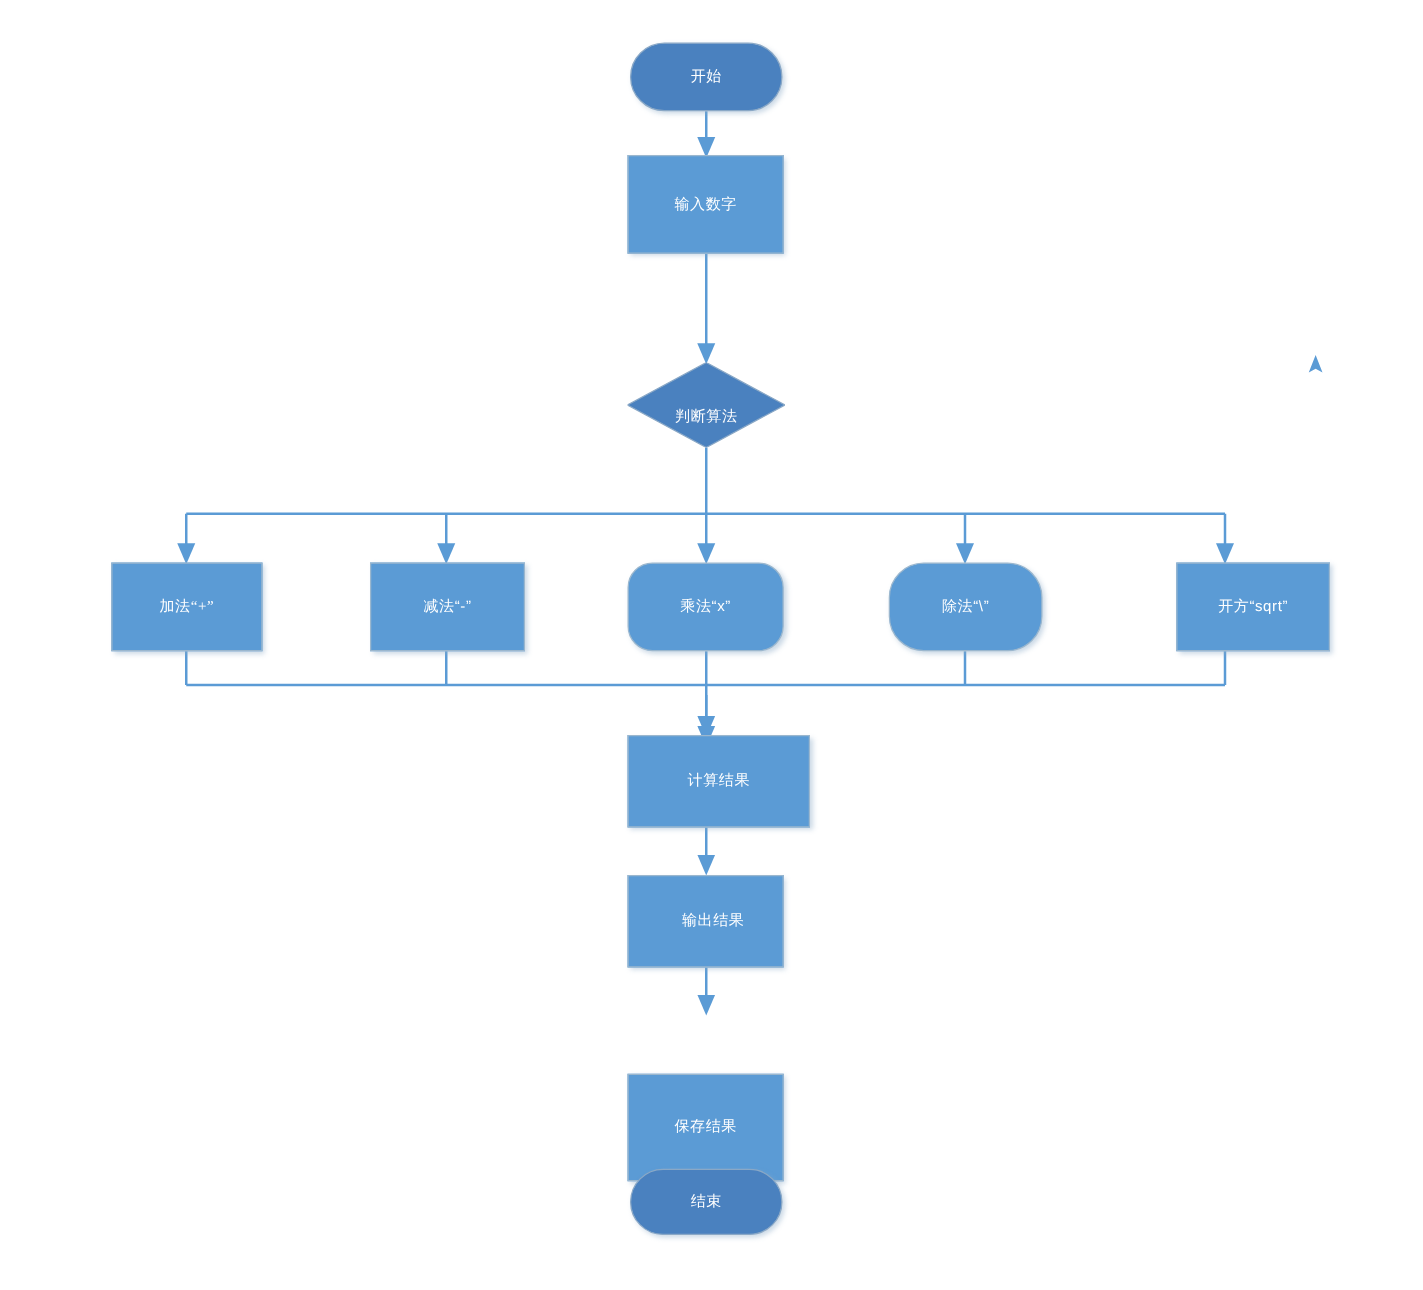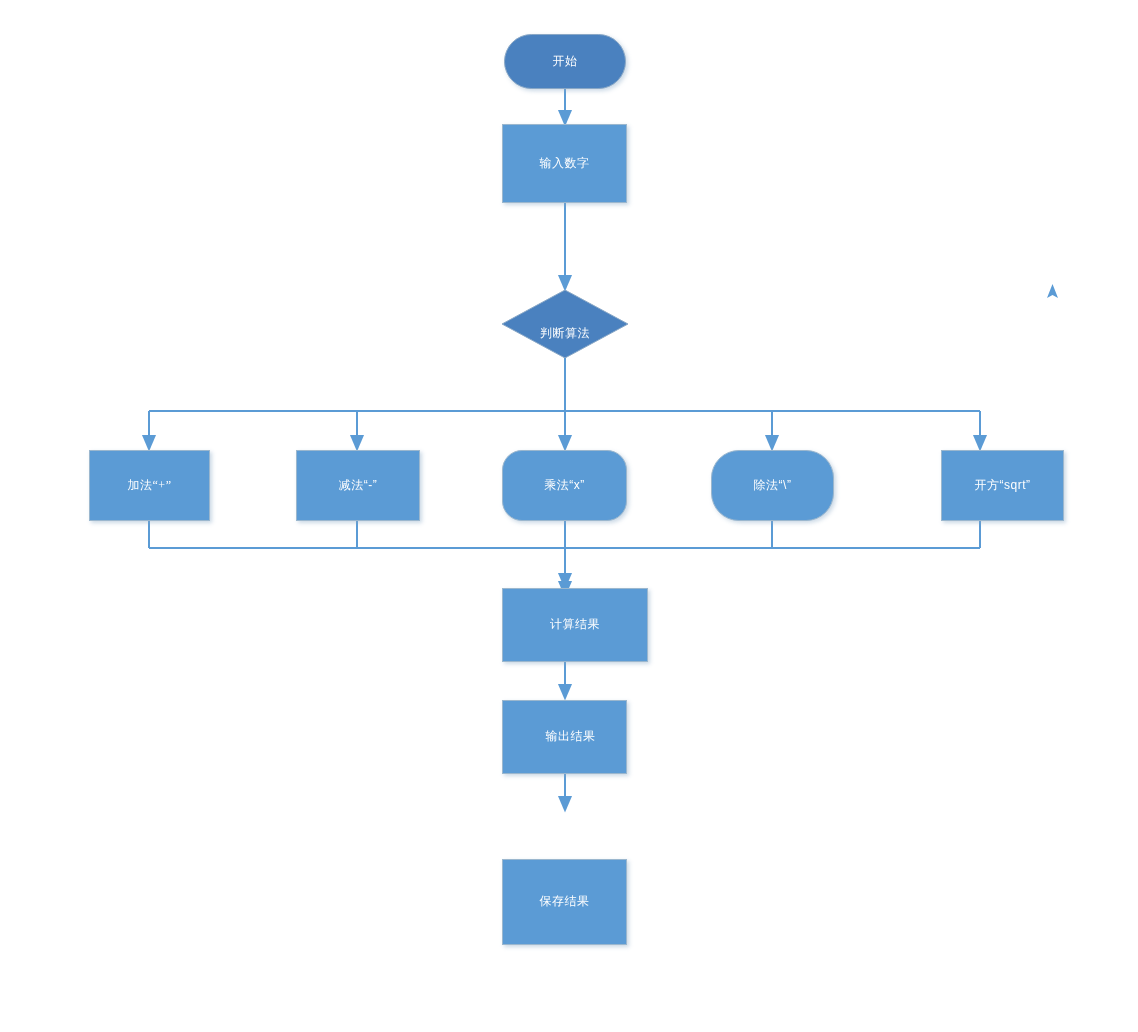--- a/index.html
+++ b/index.html
@@ -157,18 +157,21 @@
   </div>
 
   <div class="node process" style="left:502px; top:700px; width:125px; height:74px;padding-left:12px;">
     <span>输出结果</span>
   </div>
 
   <div class="node process" style="left:502px; top:812px; width:125px; height:86px;margin-top:47px;">
     <span>保存结果</span>
   </div>
 
+  <div class="node terminator" style="left:504px; top:935px; width:122px; height:53px;">
+    <span>结束</span>
+  </div>
 
   <svg class="cursor-marker" style="left:1046px; top:283px;" viewBox="0 0 14 18" xmlns="http://www.w3.org/2000/svg">
     <path d="M6.5,1 L12,15 L6.5,12 L1,15 Z" fill="#5B9BD5"></path>
   </svg>
 
 </div>
 
 </body></html>

